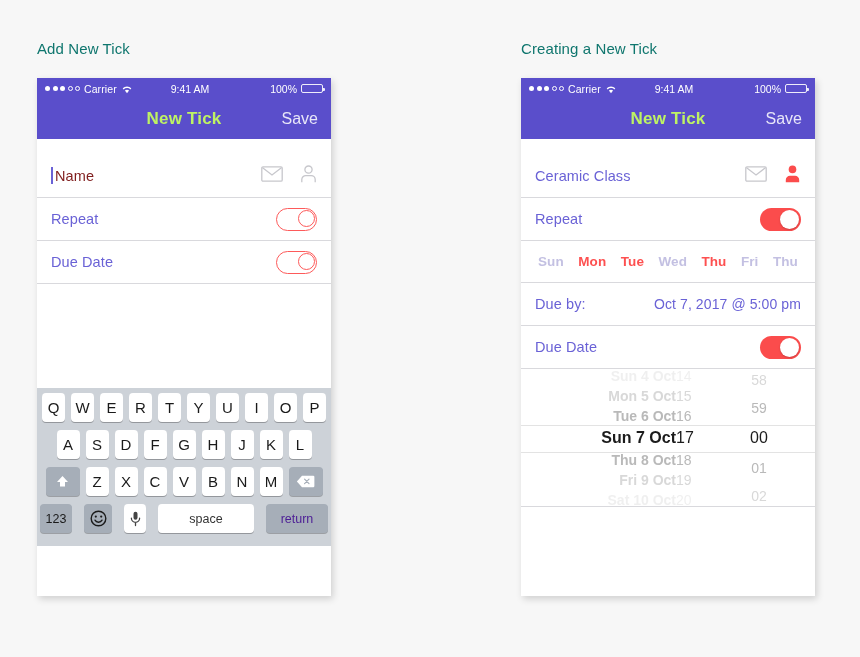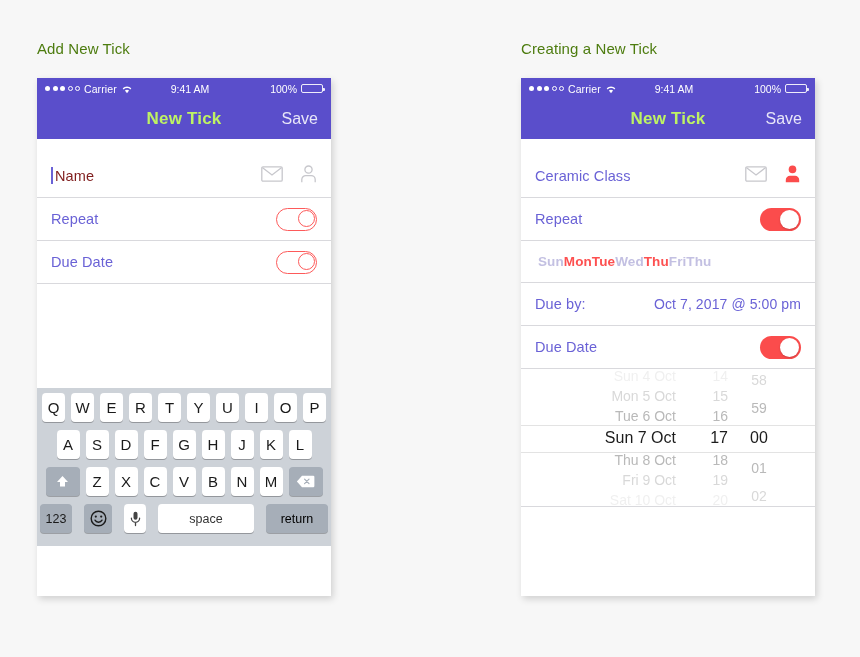--- a/index.html
+++ b/index.html
@@ -17,21 +17,21 @@
   .stage {
     position: absolute;
     inset: 0;
   }
 
   
   .caption {
     position: absolute;
     font-family: "Liberation Sans", sans-serif;
     font-size: 15px;
-    color: #4d7c0f;
+    color: #0f766e;
     letter-spacing: 0.1px;
     white-space: nowrap;
   }
   .caption-left  { left: 37px;  top: 40px; }
   .caption-right { left: 521px; top: 40px; }
 
   
   .phone {
     position: absolute;
     width: 294px;
@@ -200,20 +200,21 @@
     background: #ffffff;
     box-shadow: 0 1px 2px rgba(0,0,0,0.18);
   }
 
   
   .days {
     height: 42px;
     border-top: 1px solid #d9d9dd;
     display: flex;
     align-items: center;
+    justify-content: space-between;
     padding: 0 17px;
     box-sizing: border-box;
     background: #ffffff;
   }
   .day {
     font-size: 13.5px;
     font-weight: bold;
     color: #c3c0e2;
     letter-spacing: 0.1px;
   }
@@ -240,22 +241,22 @@
     display: flex;
     align-items: center;
     justify-content: center;
   }
   .pcol {
     display: flex;
     flex-direction: column;
     align-items: center;
     justify-content: center;
   }
-  .pcol-date { width: 130px; align-items: flex-end; }
-  .pcol-hour { width: 52px; align-items: flex-end; }
+  .pcol-date { width: 130px; align-items: flex-end; font-weight: bold; }
+  .pcol-hour { width: 52px; align-items: flex-start; }
   .pcol-min  { width: 62px; align-items: center; gap: 8px; }
   .pitem {
     height: 20px;
     line-height: 20px;
     font-size: 14px;
     color: #b9b9b9;
     white-space: nowrap;
   }
   .pitem.selected {
     color: #1c1c1c;
@@ -304,21 +305,21 @@
   .key.dark {
     background: #a6aeb8;
     box-shadow: 0 1px 0 rgba(0,0,0,0.24);
   }
   .key.wide-shift { min-width: 34px; }
   .key.wide-del   { min-width: 34px; }
   .key.num        { min-width: 32px; font-size: 12.5px; }
   .key.emoji      { min-width: 28px; font-size: 15px; }
   .key.mic        { min-width: 22px; }
   .key.space      { flex: 1; max-width: 112px; font-size: 12.5px; color: #333; }
-  .key.return     { min-width: 62px; font-size: 12.5px; color: #000000; }
+  .key.return     { min-width: 62px; font-size: 12.5px; color: #4c1d95; }
   .krow.r2 { padding: 0 12px; }
   .blank-area { background: #ffffff; }
 </style>
 </head>
 <body>
 
 <div class="stage">
 
   <div class="caption caption-left">Add New Tick</div>
   <div class="caption caption-right">Creating a New Tick</div>

